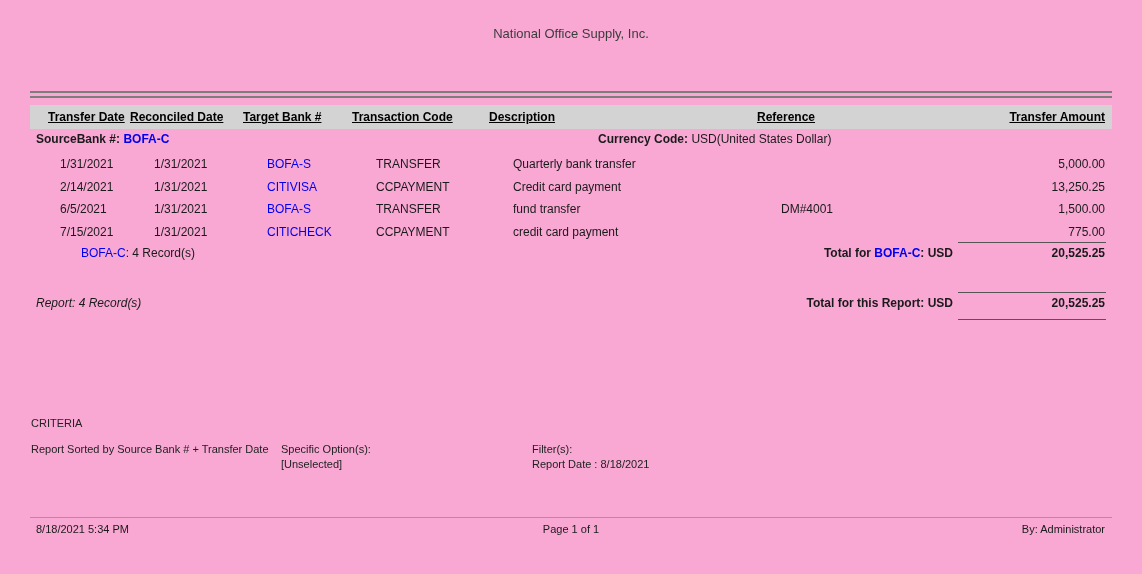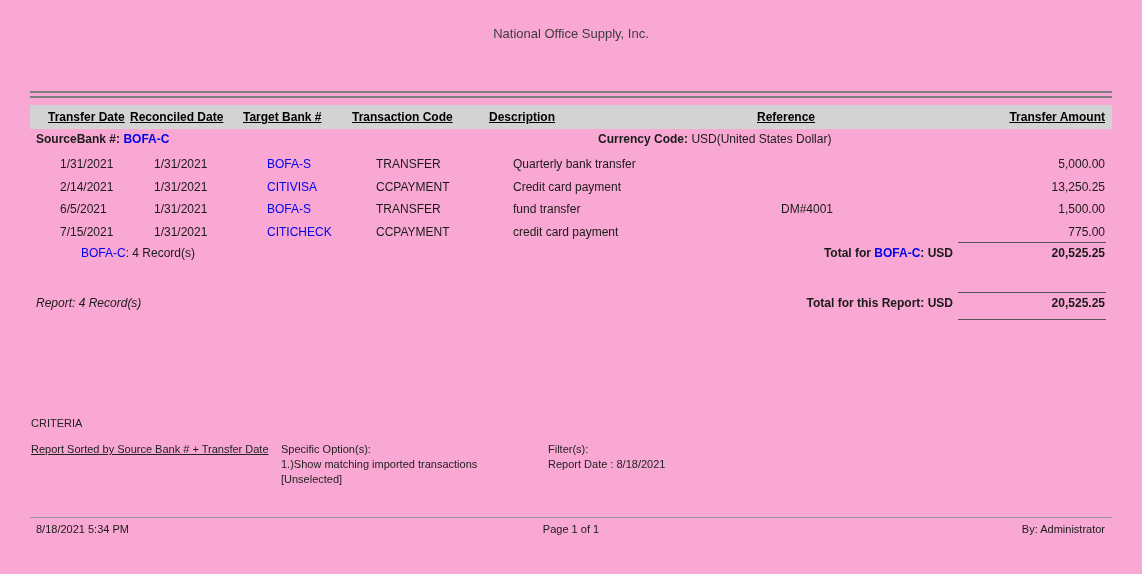--- a/index.html
+++ b/index.html
@@ -74,23 +74,23 @@
   .rep-over   { top: 292px; }
   .reportfoot { position: absolute; top: 296px; left: 0; width: 100%; font-size: 12px; }
   .reportfoot .recs { position: absolute; left: 36px; font-style: italic; white-space: nowrap; }
   .rep-under  { top: 319px; }
   .criteria-h {
     position: absolute; top: 417px; left: 31px; font-size: 11px; color: #222;
   }
   .crit-col {
     position: absolute; top: 442px; font-size: 11px; line-height: 15px; color: #222;
   }
-  .crit-1 { left: 31px; width: 254px; text-decoration: underline; }
+  .crit-1 { left: 31px; width: 254px; }
   .crit-2 { left: 281px; width: 260px; }
-  .crit-3 { left: 548px; width: 260px; }
+  .crit-3 { left: 532px; width: 260px; }
   .footrule {
     position: absolute; top: 517px; left: 30px; width: 1082px;
     border-top: 1px solid #9a9a9a;
   }
   .pagefoot { position: absolute; top: 523px; left: 0; width: 100%; font-size: 11px; }
   .pagefoot .f-left   { position: absolute; left: 36px; white-space: nowrap; }
   .pagefoot .f-center { position: absolute; left: 0; width: 100%; text-align: center; }
   .pagefoot .f-right  { position: absolute; right: 37px; white-space: nowrap; }
 </style>
 </head>
@@ -168,21 +168,20 @@
     <span class="recs">Report: 4 Record(s)</span>
     <span class="totlabel">Total for this Report: USD</span>
     <span class="totamount">20,525.25</span>
   </div>
   <div class="totalline rep-under"></div>
 
   <div class="criteria-h">CRITERIA</div>
   <div class="crit-col crit-1">Report Sorted by Source Bank # + Transfer Date</div>
   <div class="crit-col crit-2">
     <div>Specific Option(s):</div>
-    <div>1.)Show matching imported transactions</div>
     <div>[Unselected]</div>
   </div>
   <div class="crit-col crit-3">
     <div>Filter(s):</div>
     <div>Report Date : 8/18/2021</div>
   </div>
 
   <div class="footrule"></div>
   <div class="pagefoot">
     <span class="f-left">8/18/2021 5:34 PM</span>

